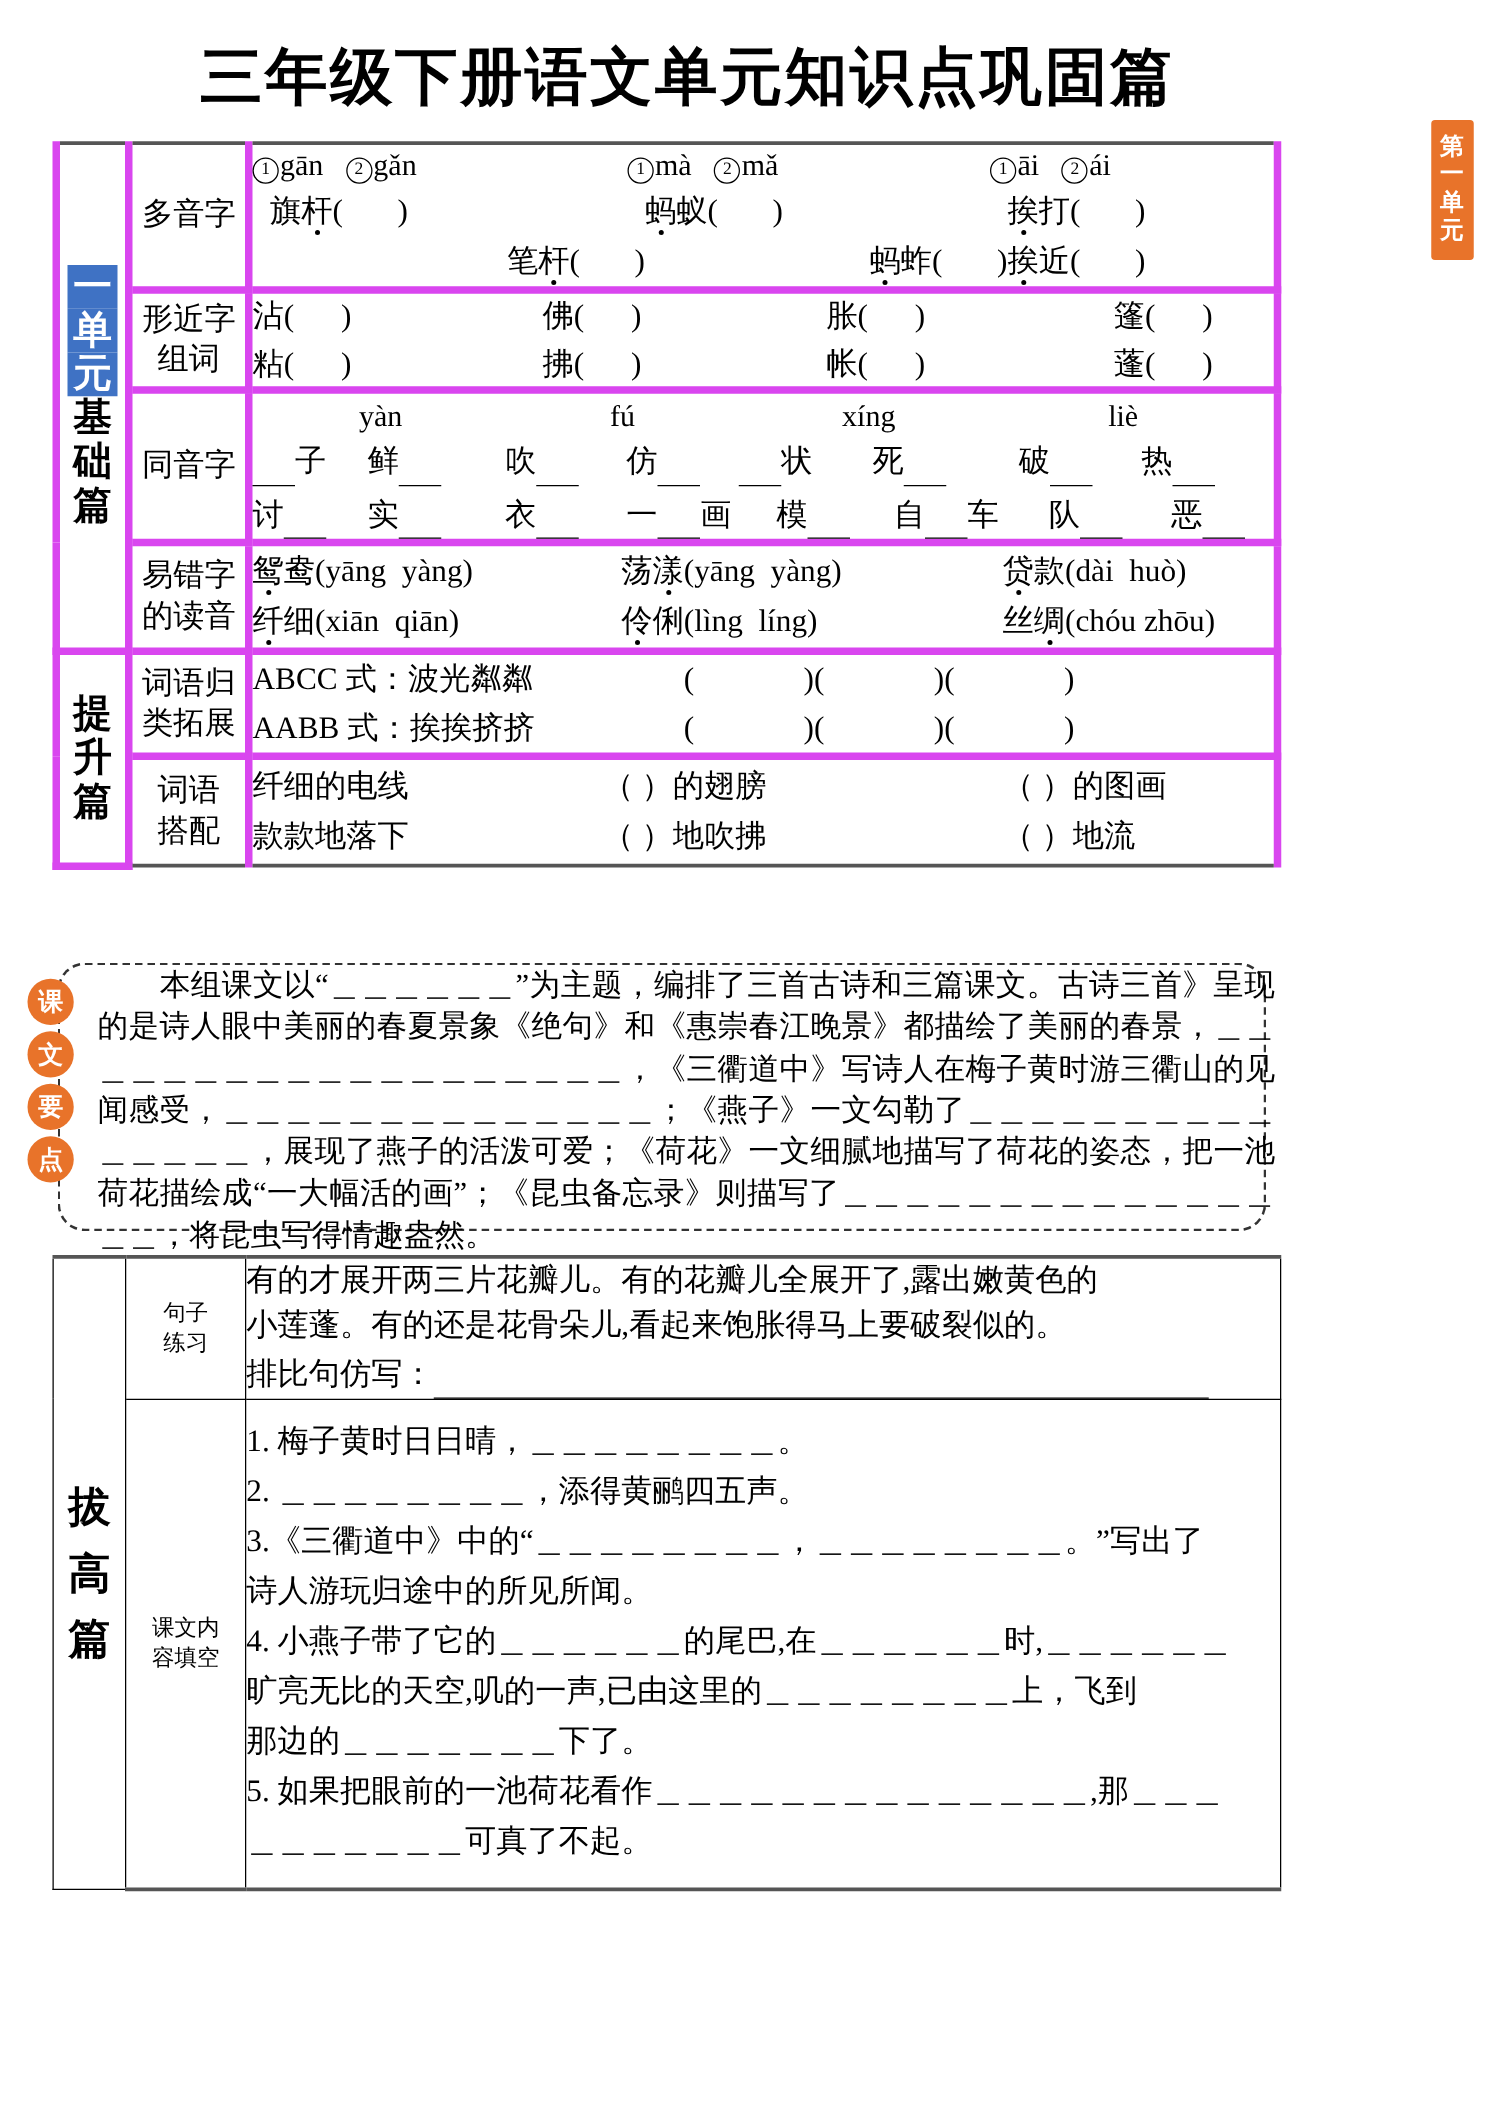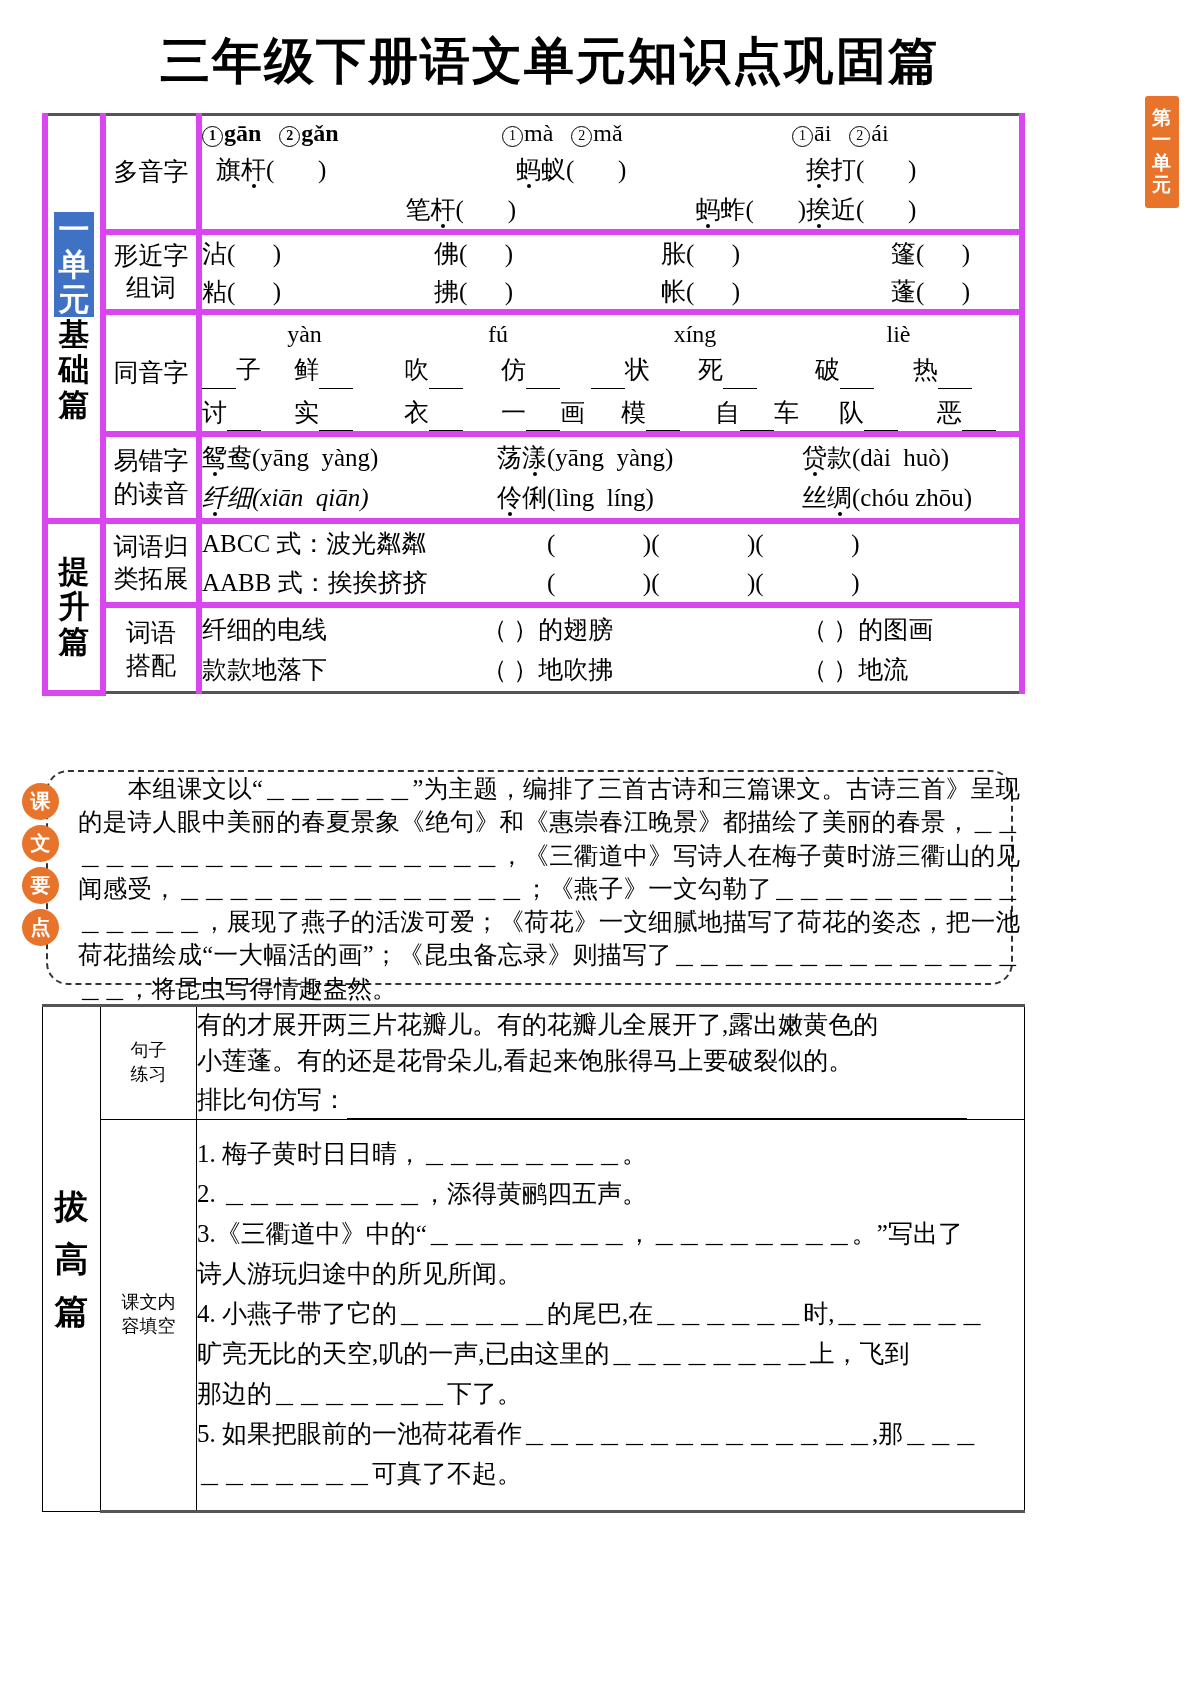--- a/index.html
+++ b/index.html
@@ -170,21 +170,21 @@
         <span class="kv hl">一</span>
         <span class="kv hl">单</span>
         <span class="kv hl">元</span>
         <span class="kv">基</span>
         <span class="kv">础</span>
         <span class="kv">篇</span>
       </td>
       <td class="labelcell outer-top">多音字</td>
       <td class="bodycell outer-top">
         <div class="rowline pyline" style="margin-bottom:2px;">
-          <div style="width:300px;font-weight:bold;"><span class="circ">1</span><span>gān</span>&nbsp;&nbsp;&nbsp;<span class="circ">2</span><span>gǎn</span></div>
+          <div style="width:300px;"><span class="circ">1</span><span>gān</span>&nbsp;&nbsp;&nbsp;<span class="circ">2</span><span>gǎn</span></div>
           <div style="width:290px;"><span class="circ">1</span><span>mà</span>&nbsp;&nbsp;&nbsp;<span class="circ">2</span><span>mǎ</span></div>
           <div><span class="circ">1</span><span>āi</span>&nbsp;&nbsp;&nbsp;<span class="circ">2</span><span>ái</span></div>
         </div>
         <div class="rowline" style="margin:2px 0 4px 0;">
           <div style="width:300px;padding-left:14px;"><span>旗<span class="dotu">杆</span>(&nbsp;&nbsp;&nbsp;&nbsp;&nbsp;&nbsp;&nbsp;)</span></div>
           <div style="width:290px;"><span><span class="dotu">蚂</span>蚁(&nbsp;&nbsp;&nbsp;&nbsp;&nbsp;&nbsp;&nbsp;)</span></div>
           <div><span><span class="dotu">挨</span>打(&nbsp;&nbsp;&nbsp;&nbsp;&nbsp;&nbsp;&nbsp;)</span></div>
         </div>
         <div class="rowline" style="margin-bottom:2px;text-align:right;">
           <div style="width:300px;padding-left:14px;"><span>笔<span class="dotu">杆</span>(&nbsp;&nbsp;&nbsp;&nbsp;&nbsp;&nbsp;&nbsp;)</span></div>
@@ -252,21 +252,21 @@
         <div>易错字</div>
         <div>的读音</div>
       </td>
       <td class="bodycell">
         <div class="rowline" style="margin:3px 0 4px 0;">
           <div style="width:295px;"><span class="dotu">鸳</span><span>鸯(yāng&nbsp;&nbsp;yàng)</span></div>
           <div style="width:305px;"><span>荡</span><span class="dotu">漾</span><span>(yāng&nbsp;&nbsp;yàng)</span></div>
           <div><span class="dotu">贷</span><span>款(dài&nbsp;&nbsp;huò)</span></div>
         </div>
         <div class="rowline" style="margin-bottom:3px;">
-          <div style="width:295px;font-style:italic;"><span class="dotu">纤</span><span>细(xiān&nbsp;&nbsp;qiān)</span></div>
+          <div style="width:295px;"><span class="dotu">纤</span><span>细(xiān&nbsp;&nbsp;qiān)</span></div>
           <div style="width:305px;"><span class="dotu">伶</span><span>俐(lìng&nbsp;&nbsp;líng)</span></div>
           <div><span>丝</span><span class="dotu">绸</span><span>(chóu zhōu)</span></div>
         </div>
       </td>
     </tr>
 
     <tr>
       <td class="sidecell" rowspan="2" style="border-top:3px solid #555;">
         <span class="kv">提</span>
         <span class="kv">升</span>

